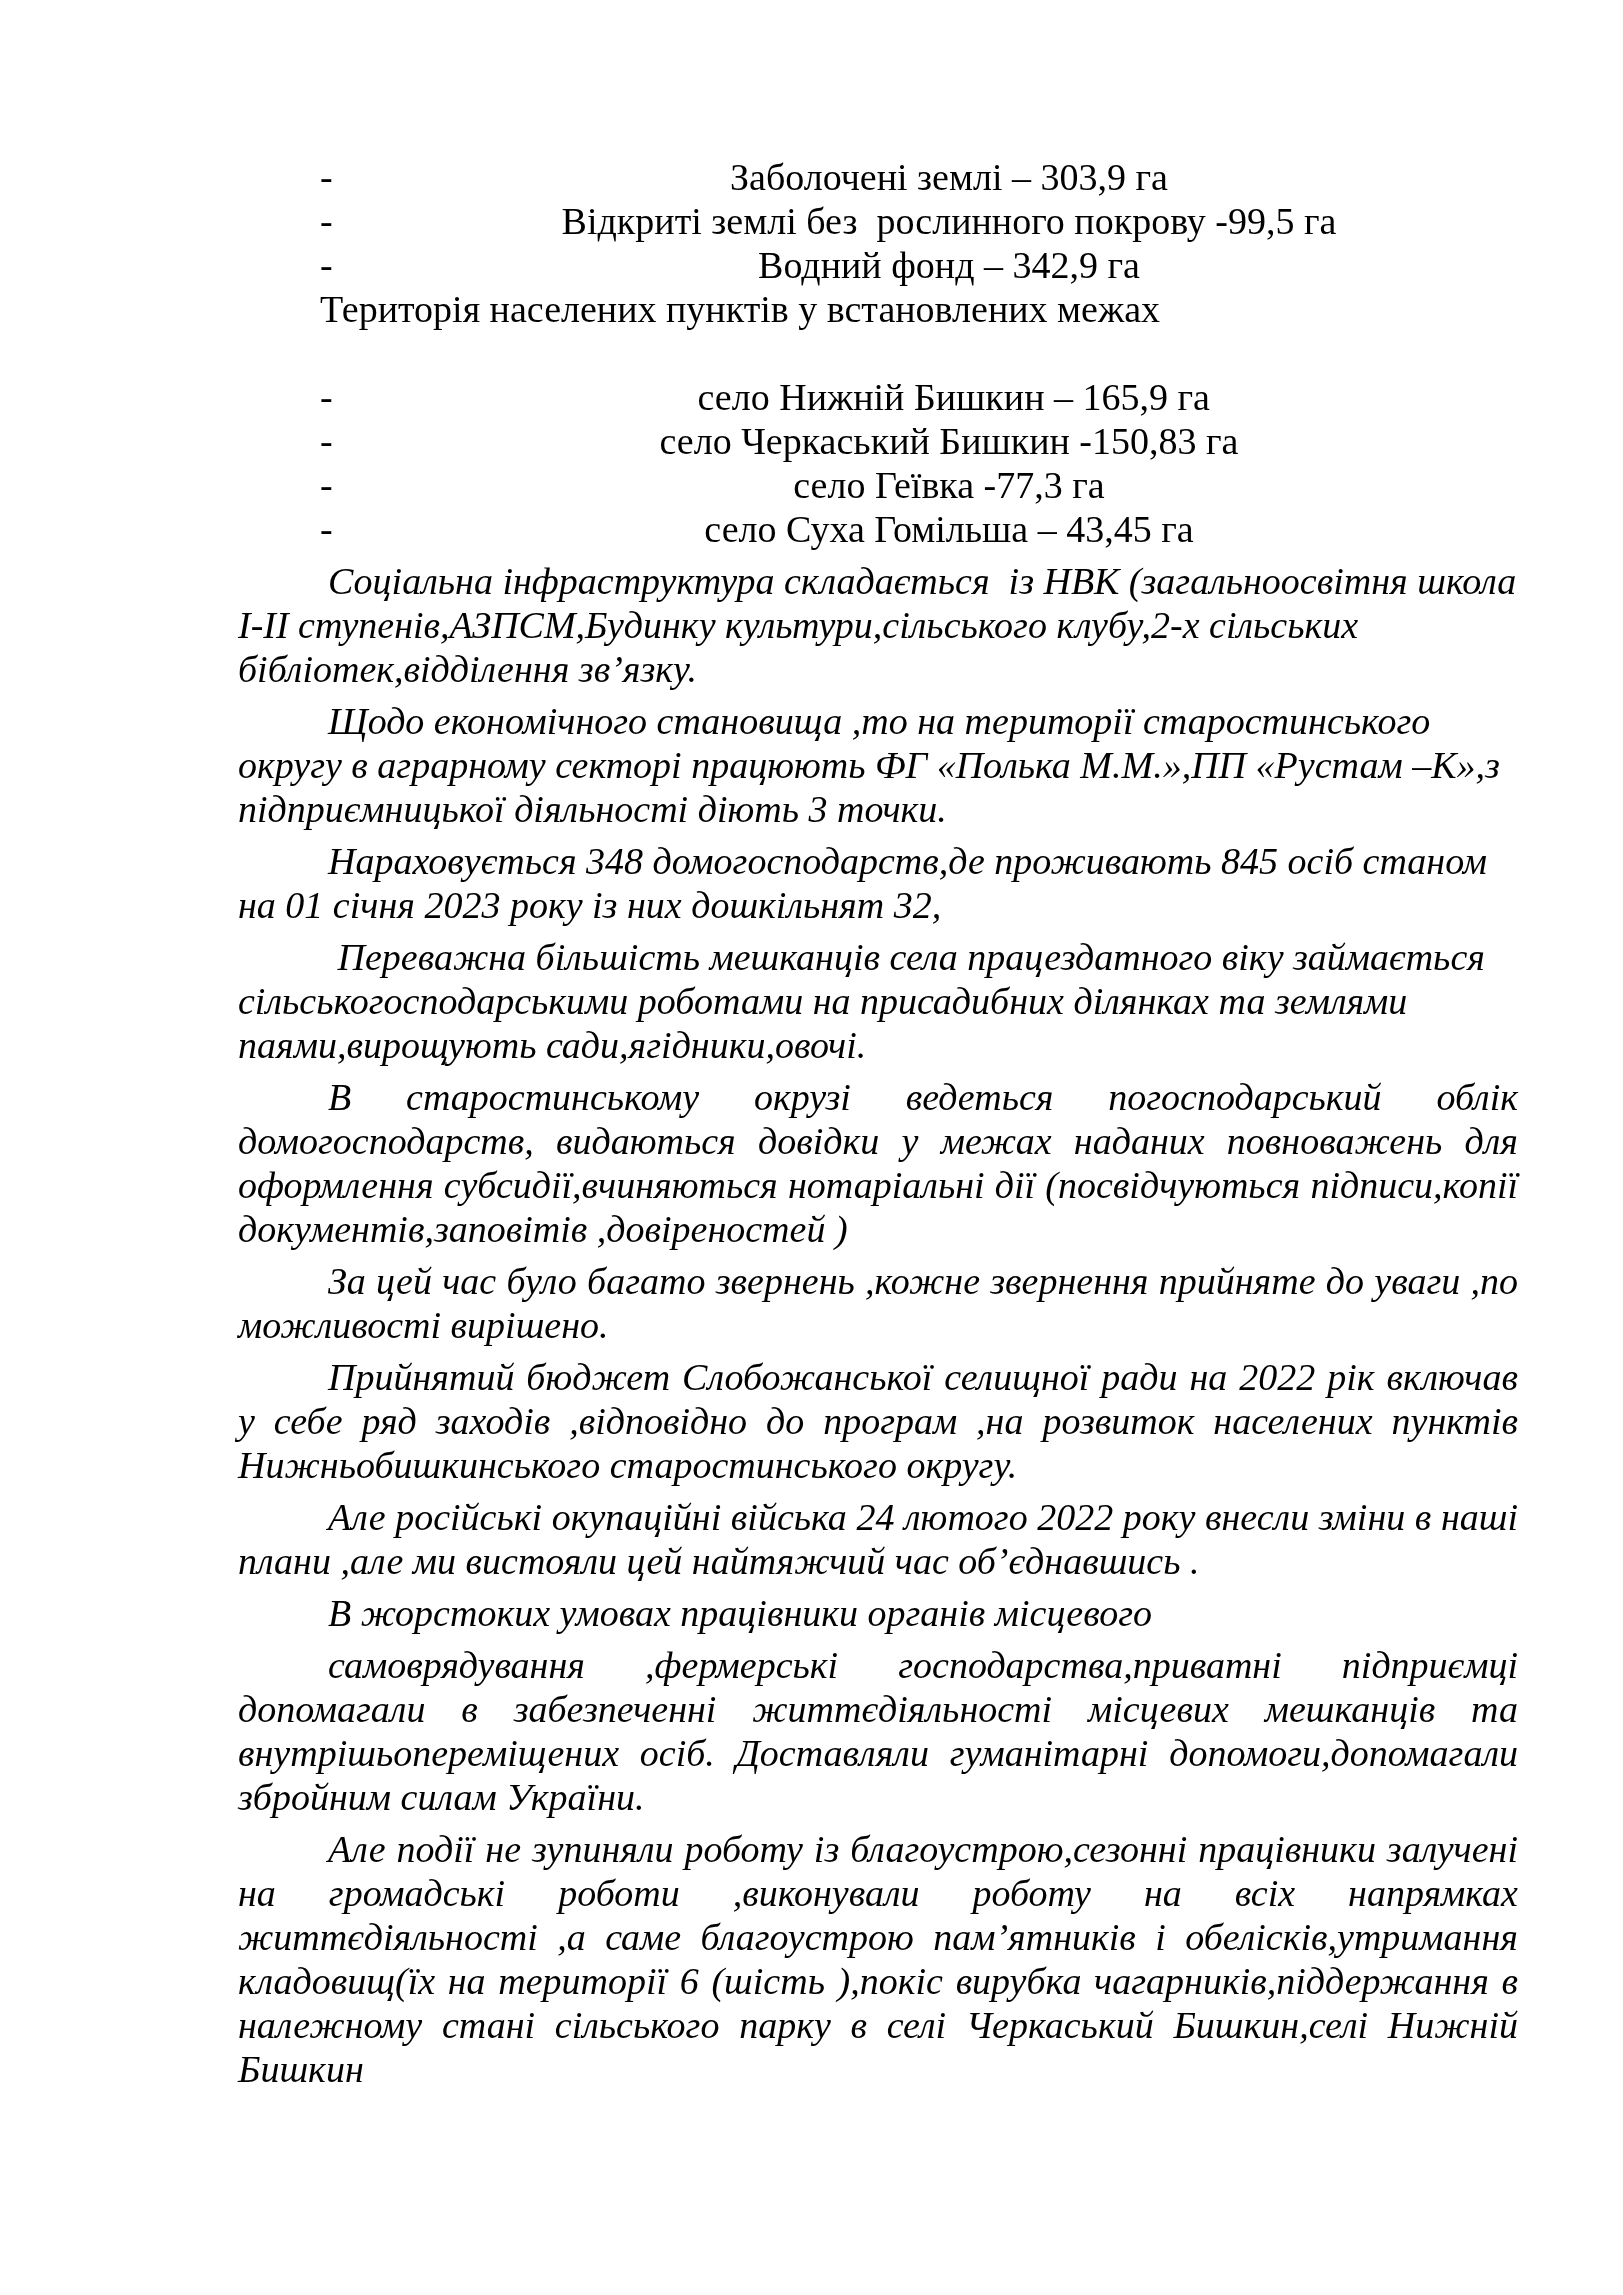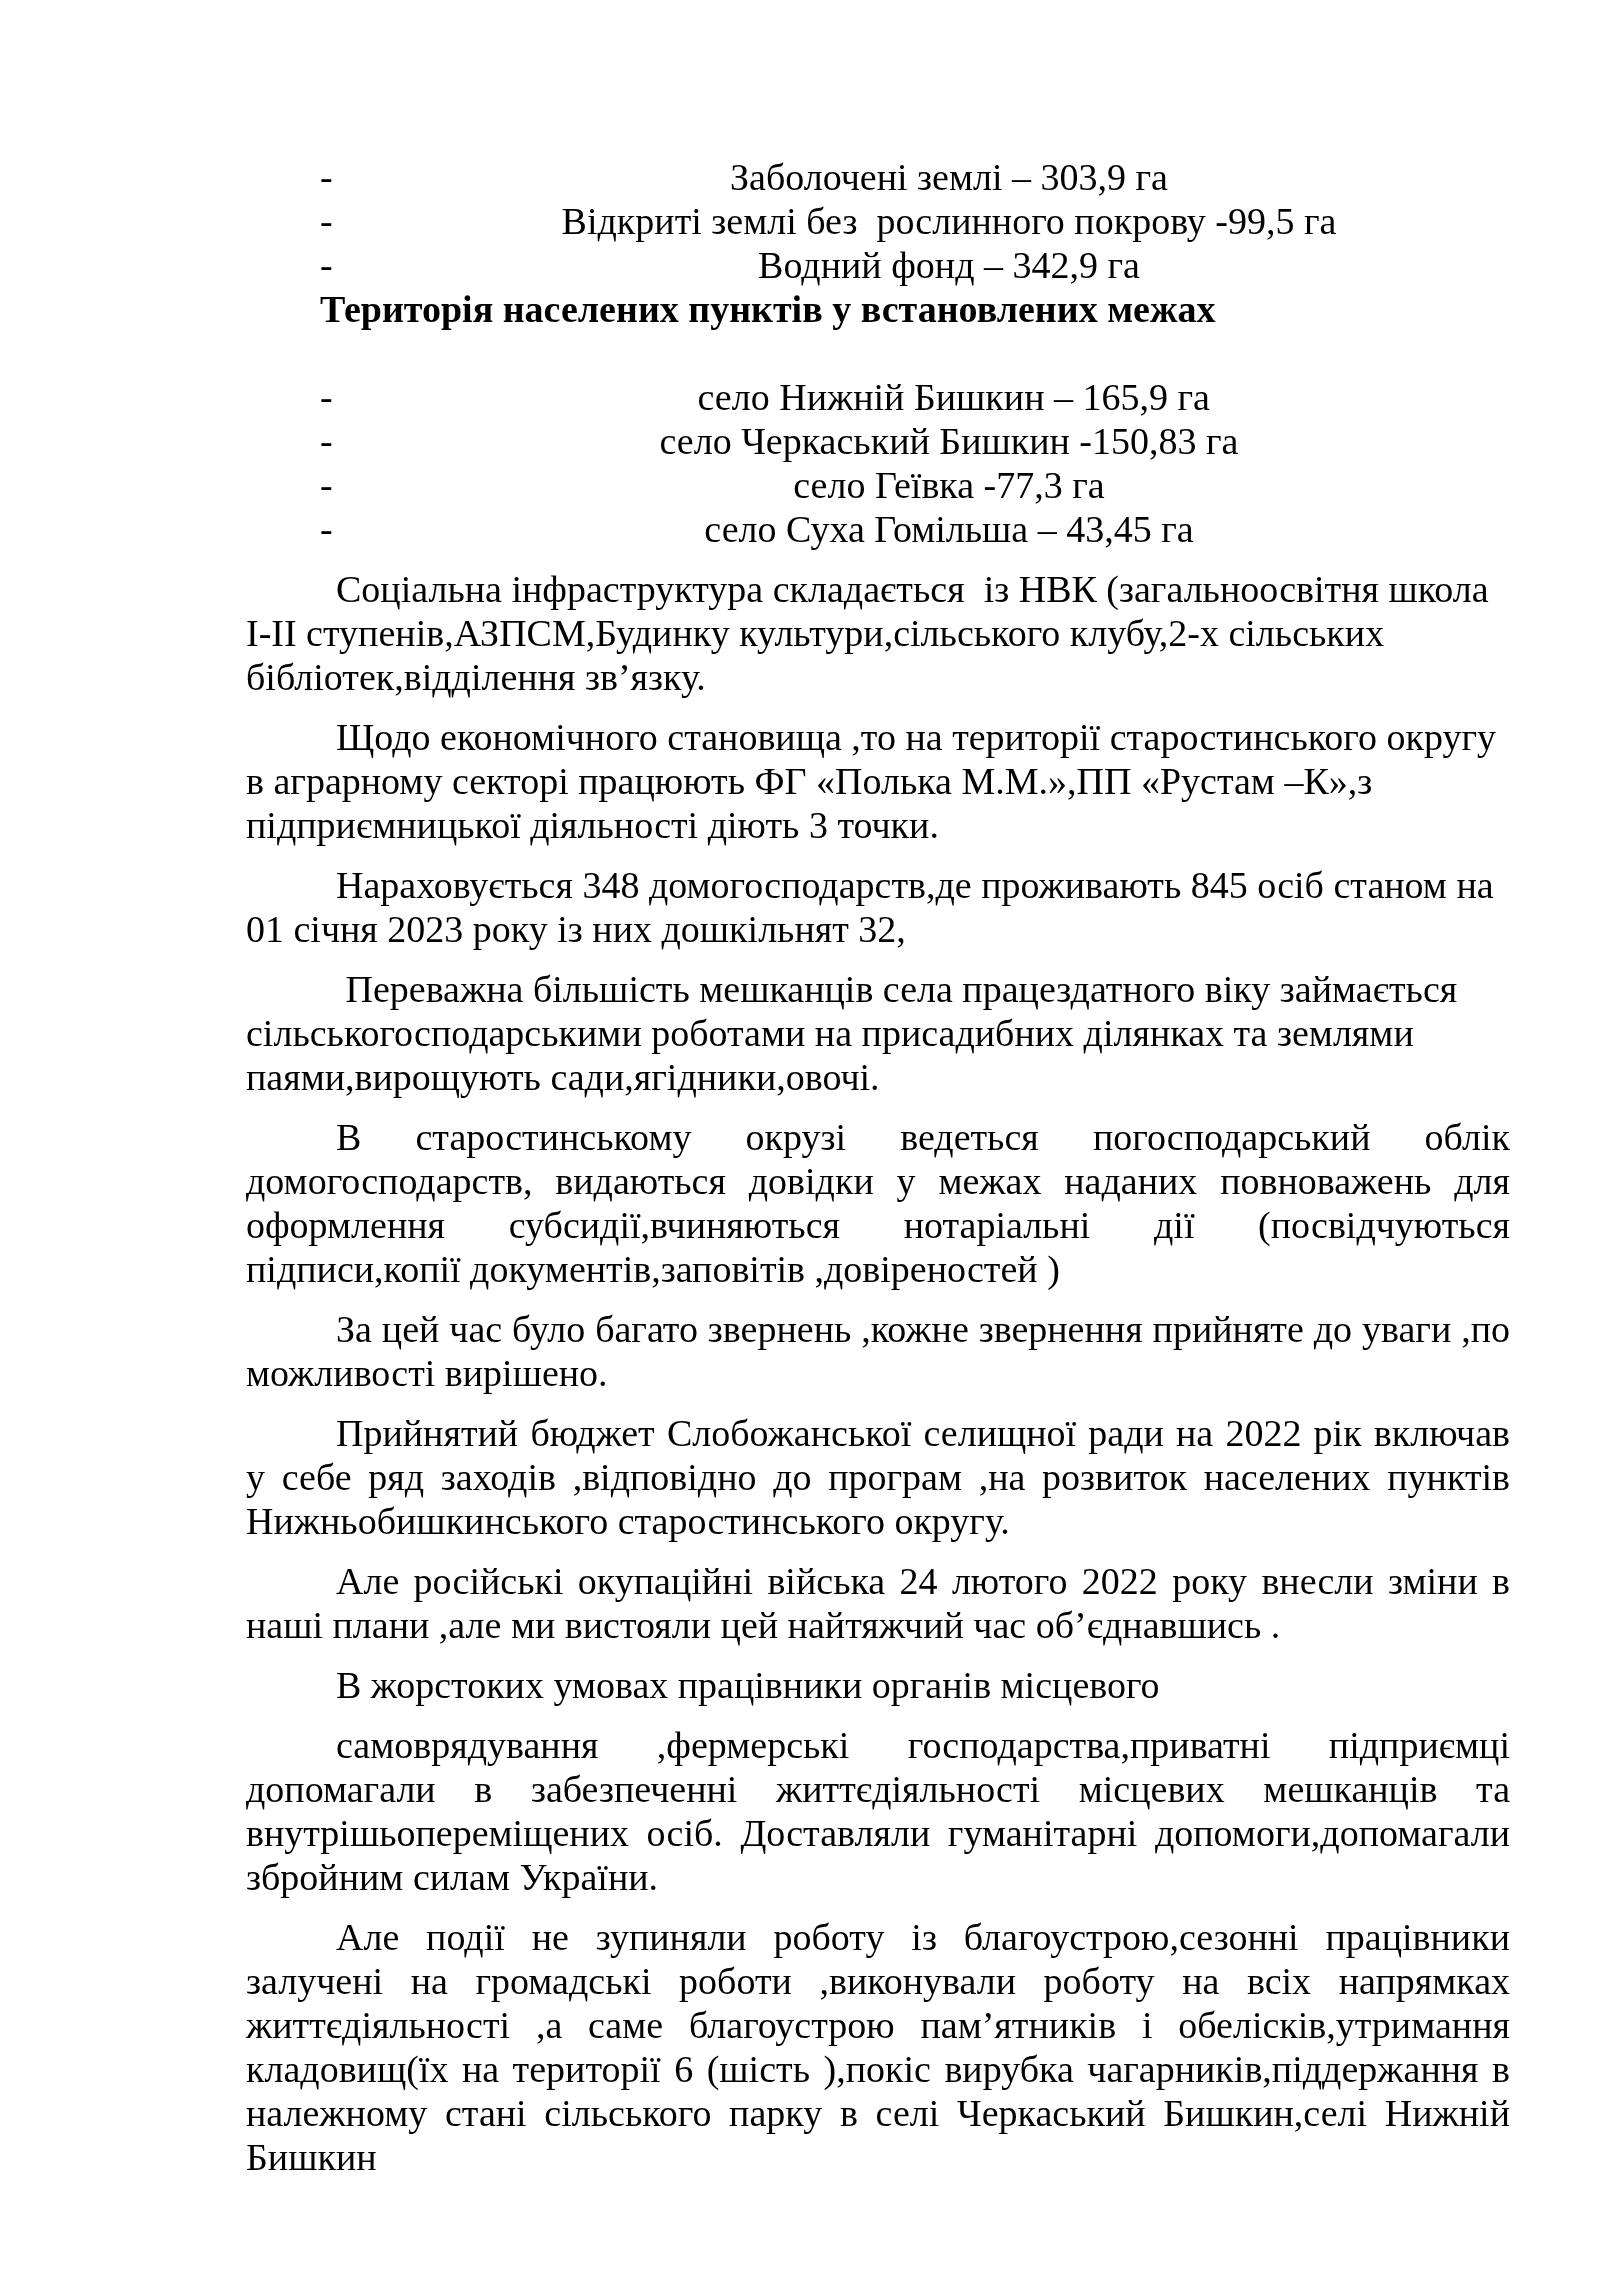--- a/index.html
+++ b/index.html
@@ -29,28 +29,29 @@
       width: 52px;
     }
     .bullet .bullet-text {
       flex: 1 1 auto;
       white-space: pre-wrap;
       text-align: center;
     }
     .heading {
       margin: 0;
       text-indent: 90px;
-      font-weight: bold;
+      font-weight: normal;
       text-align: left;
     }
     .para {
-      margin: 16px;
+      margin: 8px;
       text-indent: 90px;
       text-align: left;
       white-space: pre-wrap;
+      font-style: italic;
     }
     .para.justify {
       text-align: justify;
       white-space: normal;
     }
     .spacer {
       height: 44px;
     }
   </style>
 </head>

